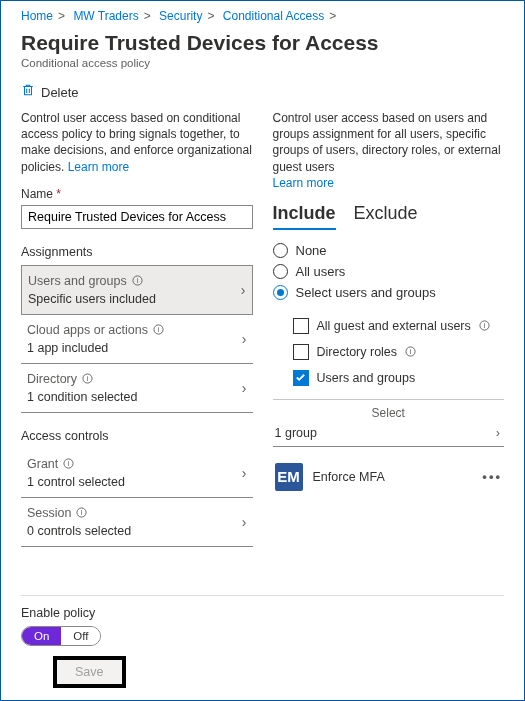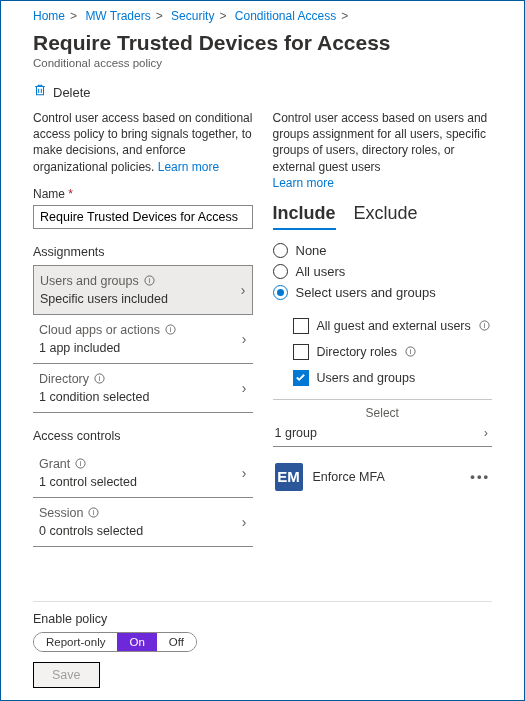--- a/index.html
+++ b/index.html
@@ -8,21 +8,21 @@
     font-family: "Segoe UI", Arial, sans-serif;
     font-size: 13px;
     color: #323130;
     width: 525px;
     height: 701px;
     border: 1px solid #005a9e;
     position: relative;
     background: #fff;
     overflow: hidden;
   }
-  .content { padding: 0 32px; display:flex; flex-direction:column; height:100%; }
+  .content { padding: 0 20px; display:flex; flex-direction:column; height:100%; }
   .breadcrumb {
     padding: 8px 0 4px 0;
     font-size: 12px;
     color: #605e5c;
   }
   .breadcrumb a { color: #0078d4; text-decoration:none; cursor:pointer; }
   .breadcrumb .sep { color:#605e5c; margin:0 5px; }
   h1 { font-size: 21px; font-weight:600; margin: 4px 0 0 0; }
   .subtitle { font-size: 11.5px; color:#605e5c; margin:2px 0 10px 0; }
   .delete-row { display:flex; align-items:flex-end; gap:6px; padding:4px 0 10px 0; cursor:pointer; color:#323130; font-size:13px; }
@@ -79,22 +79,23 @@
   }
   .footer .flabel { font-size:12.5px; margin-bottom:6px;}
   .seg {
     display:inline-flex; border:1px solid #8a8886; border-radius:12px;
     overflow:hidden; font-size:11.5px; align-items:stretch;
   }
   .seg .opt { padding:3px 12px; cursor:pointer; background:#fff; display:flex; align-items:center;}
   .seg .opt.on { background:#6d28d9; color:#fff;text-align:center;}
   .save-btn {
     margin-top:10px; padding:5px 18px; font-size:12.5px;
-    border:1px solid #000000; background:#f3f2f1; color:#a19f9d;
+    border:4px solid #000000; background:#f3f2f1; color:#a19f9d;
     cursor:default;
+    margin-left:32px;
   }
 </style>
 </head>
 <body>
 
 <div class="content">
 
   <div class="breadcrumb">
     <a>Home</a><span class="sep">&gt;</span>
     <a>MW Traders</a><span class="sep">&gt;</span>
@@ -272,21 +273,20 @@
         <div class="group-avatar">EM</div>
         <div class="group-name">Enforce MFA</div>
         <div class="dots">•••</div>
       </div>
     </div>
   </div>
 
   <div class="footer">
     <div class="flabel">Enable policy</div>
     <div class="seg">
-      <div class="opt">Report-only</div>
       <div class="opt on">On</div>
       <div class="opt">Off</div>
     </div>
     <div>
       <button class="save-btn">Save</button>
     </div>
   </div>
 
 </div>
 

